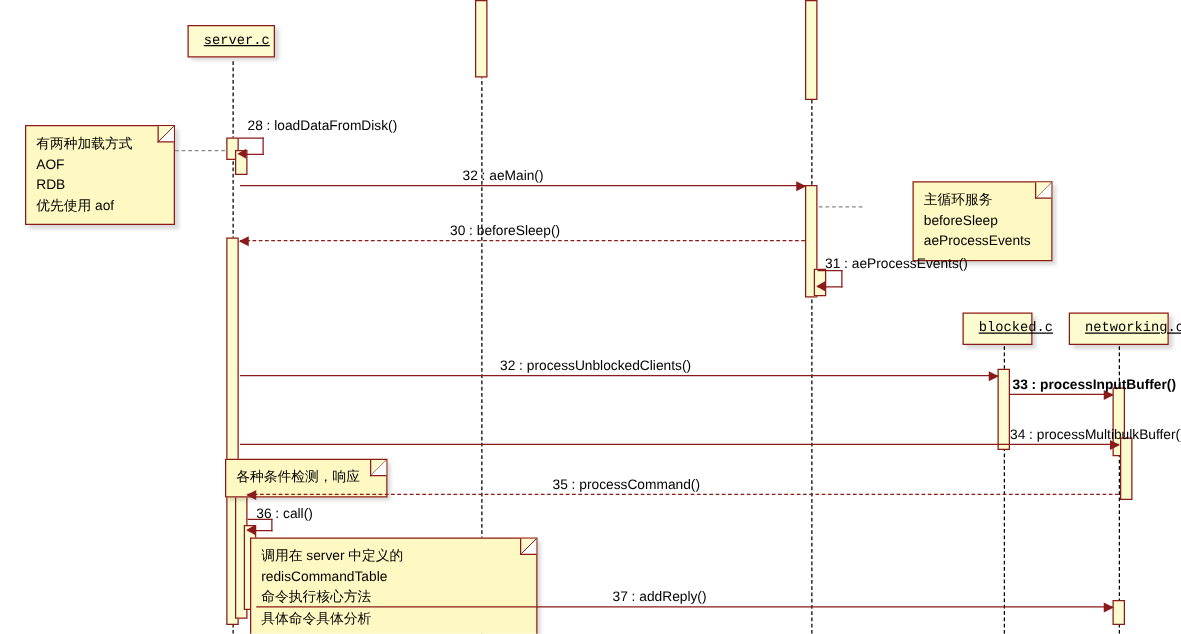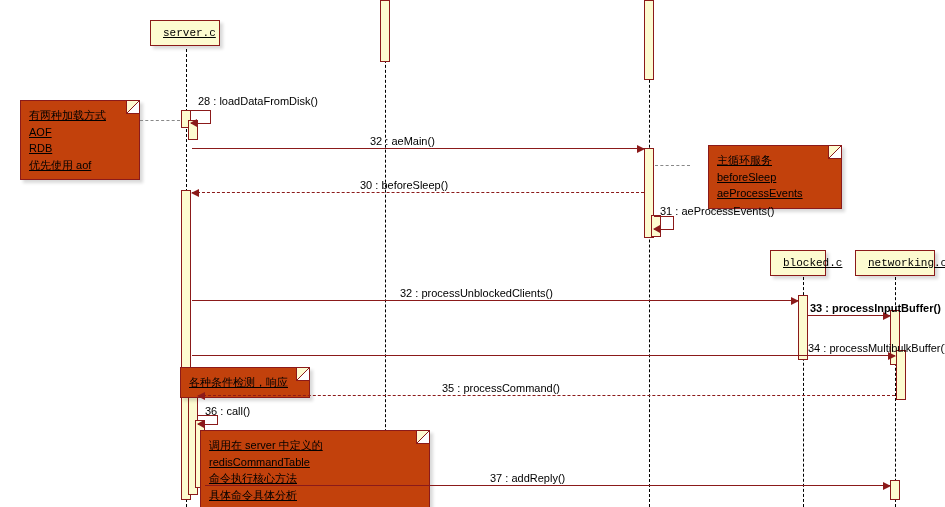--- a/index.html
+++ b/index.html
@@ -23,26 +23,25 @@
   }
   .lifeline-head .underline { text-decoration: underline; }
   .dotted-line {
     position: absolute;
     border-left: 1.5px dashed #000;
     top: 0;
     height: 507px;
   }
   .note {
     position: absolute;
-    background: #c2410c;
+    background: #fef9c3;
     border: 1px solid #8b1a1a;
     padding: 6px 8px;
     box-shadow: 3px 3px 3px rgba(0,0,0,0.15);
     line-height: 1.5;
-    text-decoration: underline;
   }
   .note::before {
     content: '';
     position: absolute;
     top: 0; right: 0;
     width: 12px; height: 12px;
     background: linear-gradient(135deg, #fdfbd0 0%, #fdfbd0 48%, #8b1a1a 50%, #fff 52%, #fff 100%);
     border-left: 1px solid #8b1a1a;
     border-bottom: 1px solid #8b1a1a;
   }
@@ -151,21 +150,21 @@
 <div class="msg-label" style="left:170px; top:95px;margin-left:28px;">28 : loadDataFromDisk()</div>
 <div class="self-call" style="left:191px; top:110px;">
     <div class="ah"></div>
   </div>
 
 <div class="arrow" style="left:192px; top:148px; width:452px;">
     <div class="arrow-head-r"></div>
   </div>
 <div class="msg-label" style="left:370px; top:135px;">32 : aeMain()</div>
 
-<div class="note" style="left:708px; top:145px; width:134px;">
+<div class="note" style="left:730px; top:145px; width:112px;">
   <div>主循环服务</div>
   <div>beforeSleep</div>
   <div>aeProcessEvents</div>
 </div>
 <div class="anchor" style="left:655px; top:165px; width:35px;"></div>
 
 <div class="arrow dashed" style="left:192px; top:192px; width:452px;">
     <div class="arrow-head-l"></div>
   </div>
 <div class="msg-label" style="left:360px; top:179px;">30 : beforeSleep()</div>

